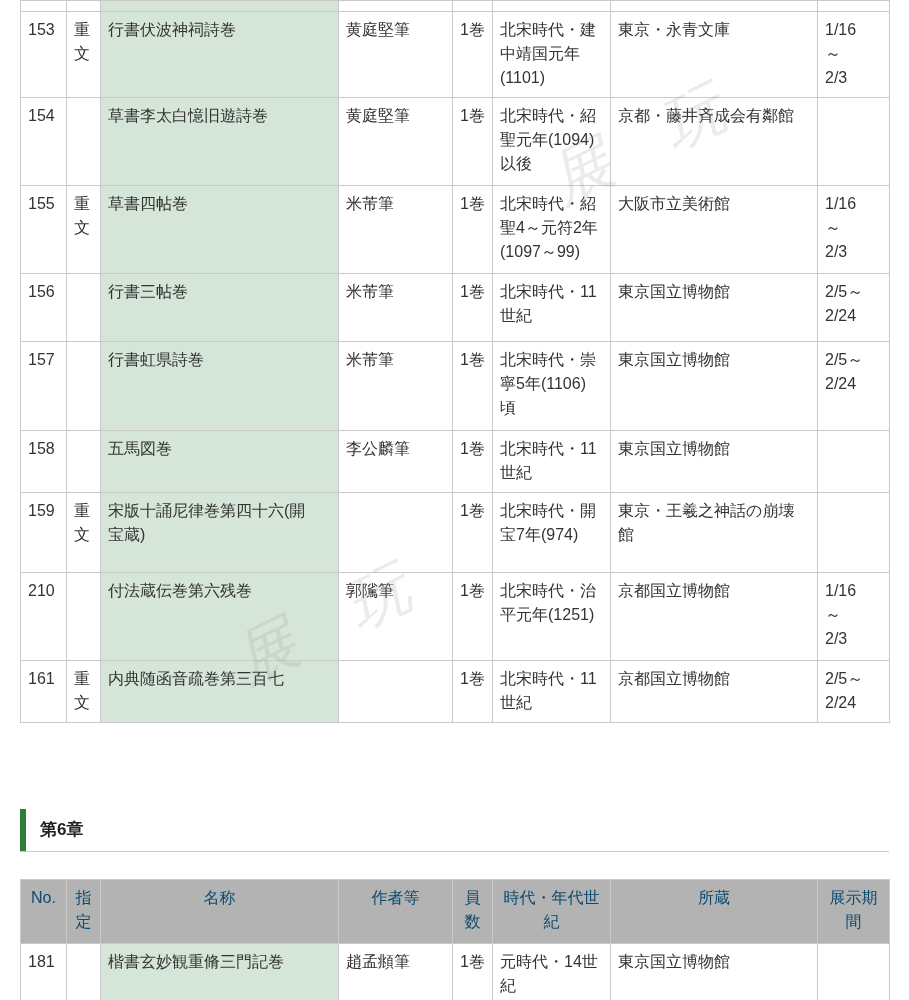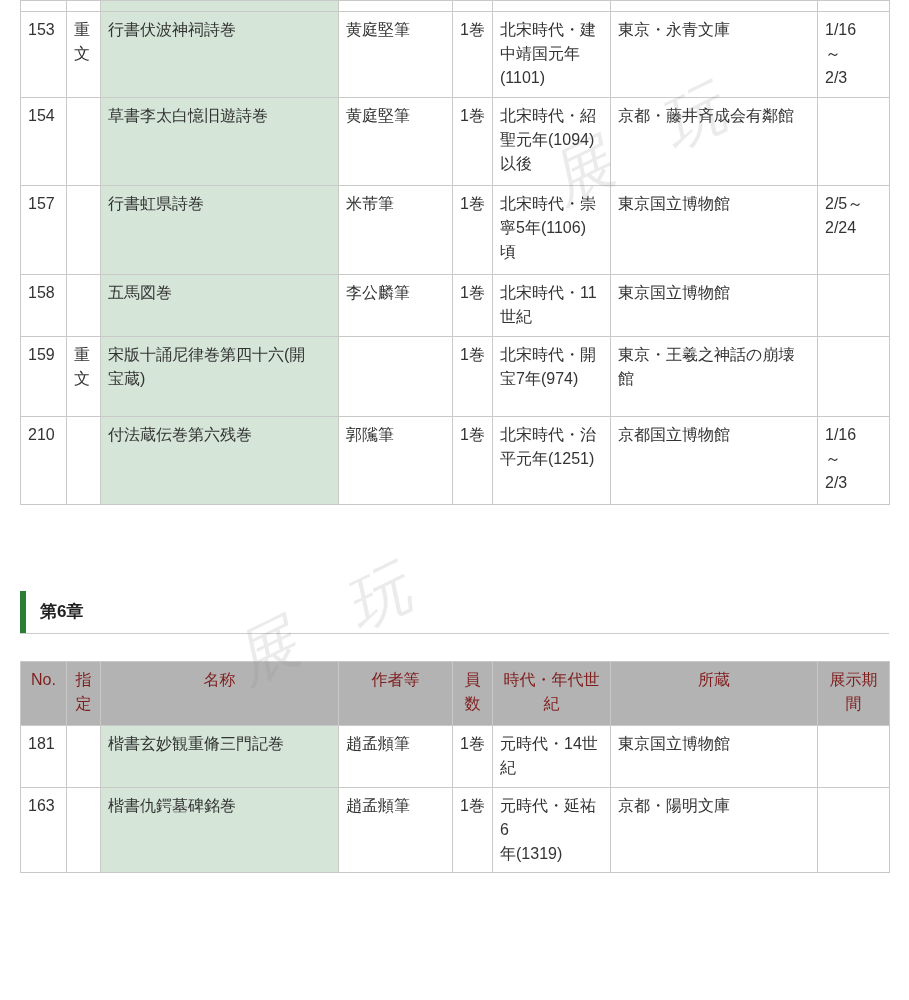--- a/index.html
+++ b/index.html
@@ -26,21 +26,21 @@
     padding: 6px 7px;
     line-height: 24px;
     white-space: pre-line;
     overflow-wrap: break-word;
     text-align: left;
     font-weight: normal;
   }
   table.list th {
     background: #b3b3b3;
     text-align: center;
-    color: #7f1d1d;
+    color: #0c4a6e;
   }
   th.th-era { white-space: nowrap; padding-left: 2px; padding-right: 2px; margin-top: 32px; }
   td.c-name { background: #d5e5d8; margin-left: 34px; }
   tr.partial td { padding: 0; }
 
   .section {
     margin-top: 86px;
     border-bottom: 1px solid #cccccc;
   }
   .section-title {
@@ -119,20 +119,46 @@
       <td></td>
       <td class="c-name">草書李太白憶旧遊詩巻</td>
       <td>黄庭堅筆</td>
       <td>1巻</td>
       <td>北宋時代・紹
 聖元年(1094)
 以後</td>
       <td>京都・藤井斉成会有鄰館</td>
       <td></td>
     </tr>
+    <tr style="height:88px">
+      <td>155</td>
+      <td>重文</td>
+      <td class="c-name">草書四帖巻</td>
+      <td>米芾筆</td>
+      <td>1巻</td>
+      <td>北宋時代・紹
+聖4～元符2年
+(1097～99)</td>
+      <td>大阪市立美術館</td>
+      <td>1/16
+～
+2/3</td>
+    </tr>
+    <tr style="height:68px">
+      <td>156</td>
+      <td></td>
+      <td class="c-name">行書三帖巻</td>
+      <td>米芾筆</td>
+      <td>1巻</td>
+      <td>北宋時代・11
+世紀</td>
+      <td>東京国立博物館</td>
+      <td>2/5～
+2/24</td>
+    </tr>
     <tr style="height:89px">
       <td>157</td>
       <td></td>
       <td class="c-name">行書虹県詩巻</td>
       <td>米芾筆</td>
       <td>1巻</td>
       <td>北宋時代・崇
 寧5年(1106)
 頃</td>
       <td>東京国立博物館</td>
@@ -168,20 +194,32 @@
       <td></td>
       <td class="c-name">付法蔵伝巻第六残巻</td>
       <td>郭隲筆</td>
       <td>1巻</td>
       <td>北宋時代・治
 平元年(1251)</td>
       <td>京都国立博物館</td>
       <td>1/16
 ～
 2/3</td>
+    </tr>
+    <tr style="height:62px">
+      <td>161</td>
+      <td>重文</td>
+      <td class="c-name">内典随函音疏巻第三百七</td>
+      <td></td>
+      <td>1巻</td>
+      <td>北宋時代・11
+世紀</td>
+      <td>京都国立博物館</td>
+      <td>2/5～
+2/24</td>
     </tr>
   </tbody>
     </table>
 
   <div class="section">
     <div class="section-title">
       <span>第6章</span>
     </div>
   </div>
 

